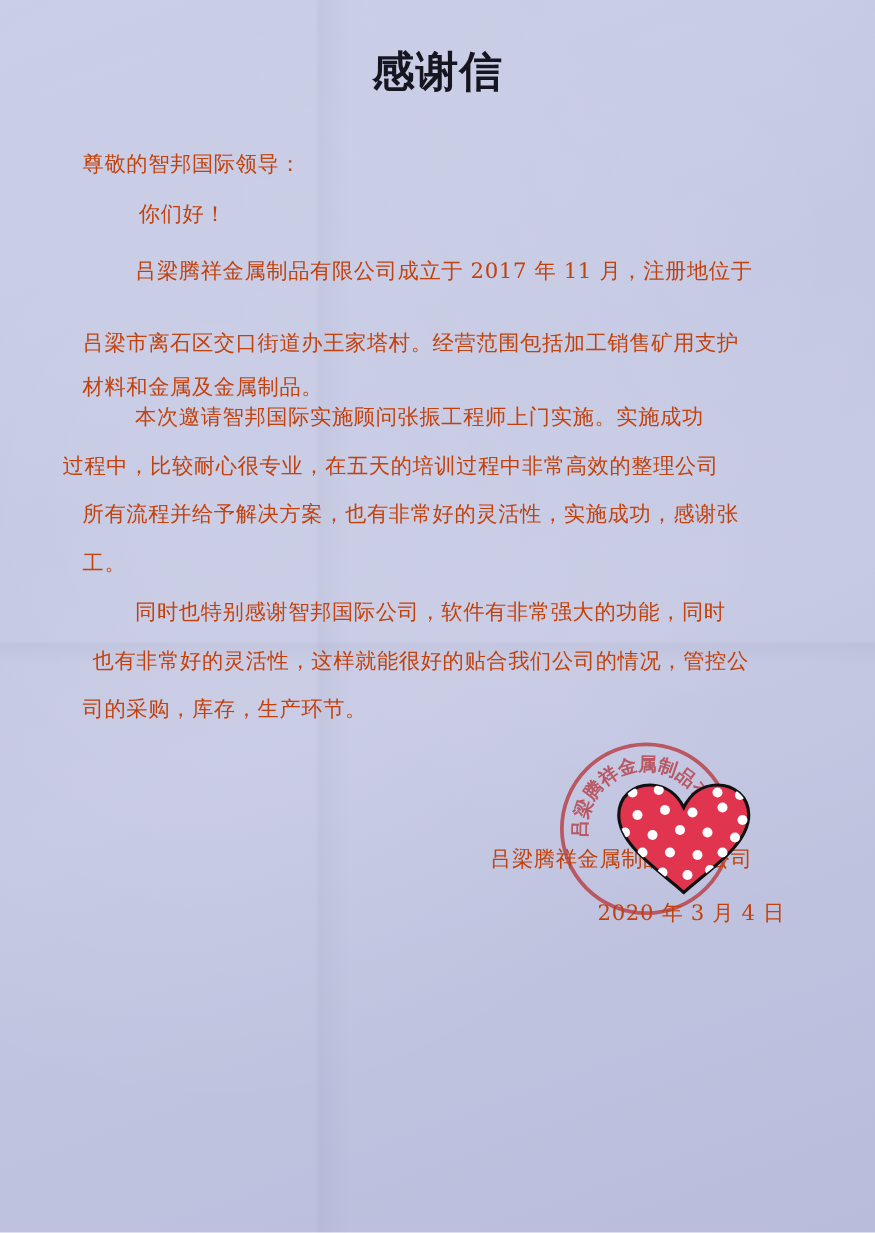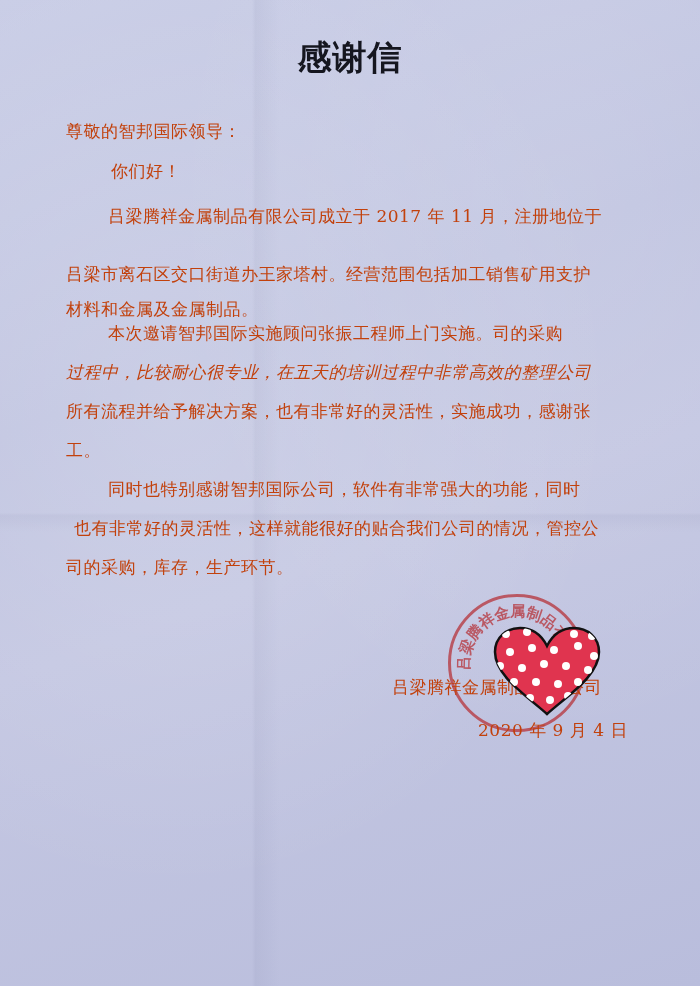--- a/index.html
+++ b/index.html
@@ -41,41 +41,41 @@
 
 <div class="title">感谢信</div>
 
 <div class="line" style="top:120px;left:66px;">尊敬的智邦国际领导：</div>
 <div class="line" style="top:160px;left:111px;">你们好！</div>
 
 <div class="line" style="top:205px;left:108px;">吕梁腾祥金属制品有限公司成立于 2017 年 11 月，注册地位于</div>
 <div class="line" style="top:244px;left:66px;margin-top:19px;">吕梁市离石区交口街道办王家塔村。经营范围包括加工销售矿用支护</div>
 <div class="line" style="top:298px;left:66px;text-align:center;">材料和金属及金属制品。</div>
 
-<div class="line" style="top:322px;left:108px;">本次邀请智邦国际实施顾问张振工程师上门实施。司的采购</div>
-<div class="line" style="top:361px;left:66px;font-style:italic;">过程中，比较耐心很专业，在五天的培训过程中非常高效的整理公司</div>
+<div class="line" style="top:322px;left:108px;">本次邀请智邦国际实施顾问张振工程师上门实施。实施成功</div>
+<div class="line" style="top:361px;left:50px;">过程中，比较耐心很专业，在五天的培训过程中非常高效的整理公司</div>
 <div class="line" style="top:400px;left:66px;">所有流程并给予解决方案，也有非常好的灵活性，实施成功，感谢张</div>
 <div class="line" style="top:439px;left:66px;">工。</div>
 
 <div class="line" style="top:478px;left:108px;">同时也特别感谢智邦国际公司，软件有非常强大的功能，同时</div>
 <div class="line" style="top:517px;left:74px;">也有非常好的灵活性，这样就能很好的贴合我们公司的情况，管控公</div>
 <div class="line" style="top:556px;left:66px;">司的采购，库存，生产环节。</div>
 
 <div class="stamp">
   <svg width="138" height="138" viewBox="0 0 138 138">
     <polygon points="69,52 74,64 87,64 77,72 81,85 69,77 57,85 61,72 51,64 64,64" fill="#b8454e" opacity="0.7"></polygon>
     <path id="sealArc" d="M22,80 A48,48 0 1,1 116,80" fill="none"></path>
     <text font-size="15" fill="#b8454e" font-family="DejaVu Sans, sans-serif" font-weight="bold">
       <textPath href="#sealArc" startOffset="2%">吕梁腾祥金属制品有限公司</textPath>
     </text>
   </svg>
 </div>
 
 <div class="line" style="top:676px;left:392px;">吕梁腾祥金属制品有限公司</div>
-<div class="line" style="top:719px;left:478px;">2020 年 9 月 4 日</div>
+<div class="line" style="top:719px;left:478px;">2020 年 3 月 4 日</div>
 
 <div class="heart">
   <svg width="110" height="92" viewBox="0 0 110 92">
     <defs>
       <clipPath id="hc">
         <path d="M55,88 C35,70 3,50 3,26 C3,11 15,2 28,2 C41,2 50,10 55,20 C60,10 69,2 82,2 C95,2 107,11 107,26 C107,50 75,70 55,88 Z"></path>
       </clipPath>
     </defs>
     <path d="M55,88 C35,70 3,50 3,26 C3,11 15,2 28,2 C41,2 50,10 55,20 C60,10 69,2 82,2 C95,2 107,11 107,26 C107,50 75,70 55,88 Z" fill="#e0344f" stroke="#111" stroke-width="2.5"></path>
     <g clip-path="url(#hc)" fill="#ffffff">

